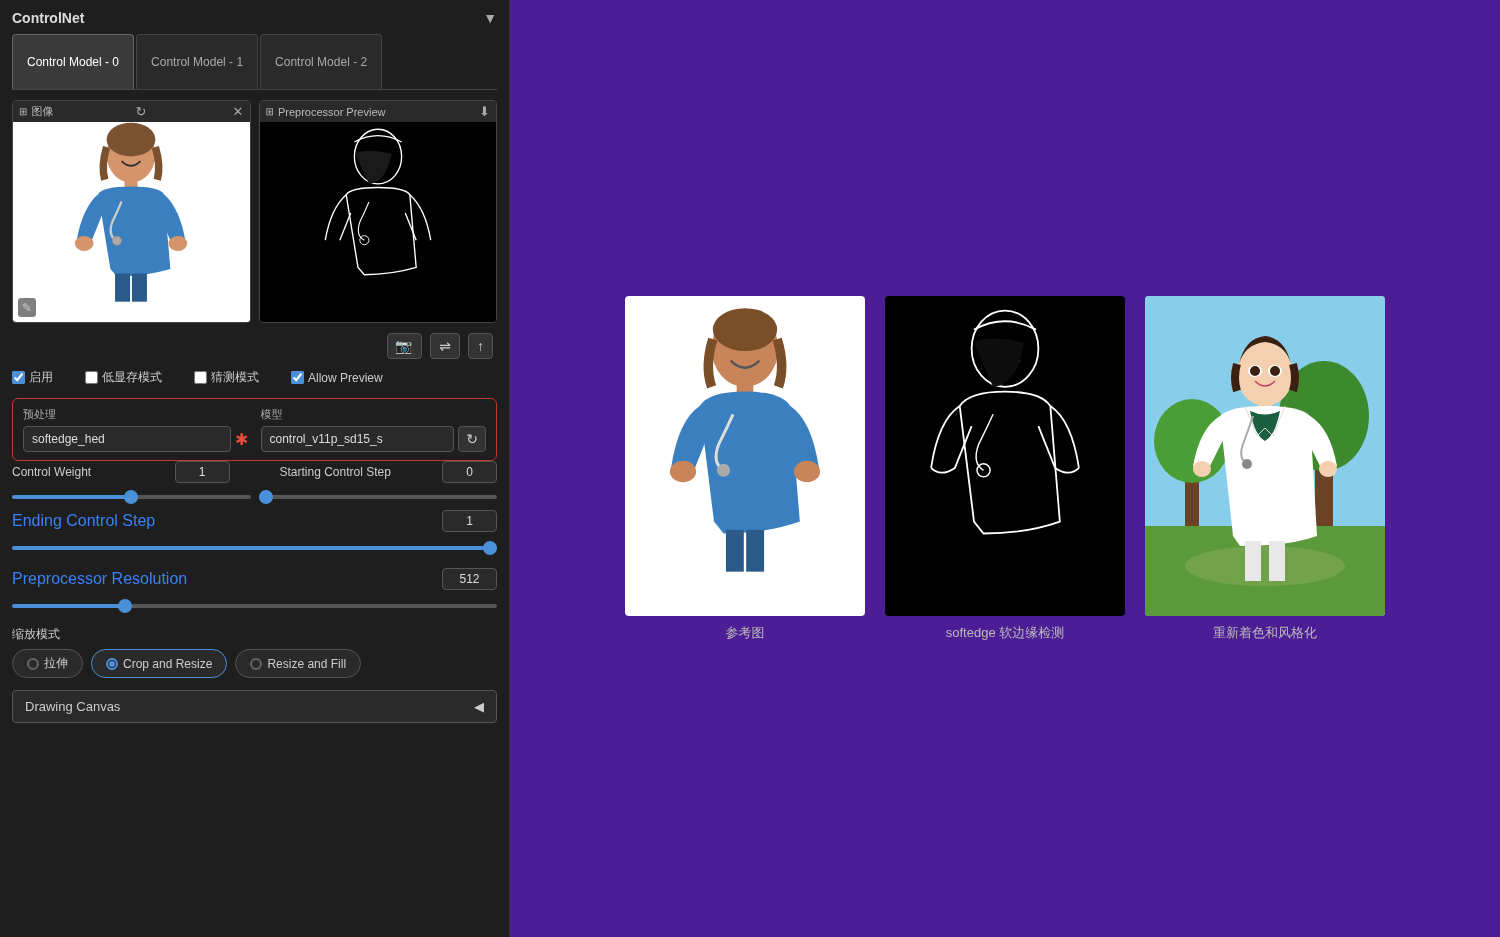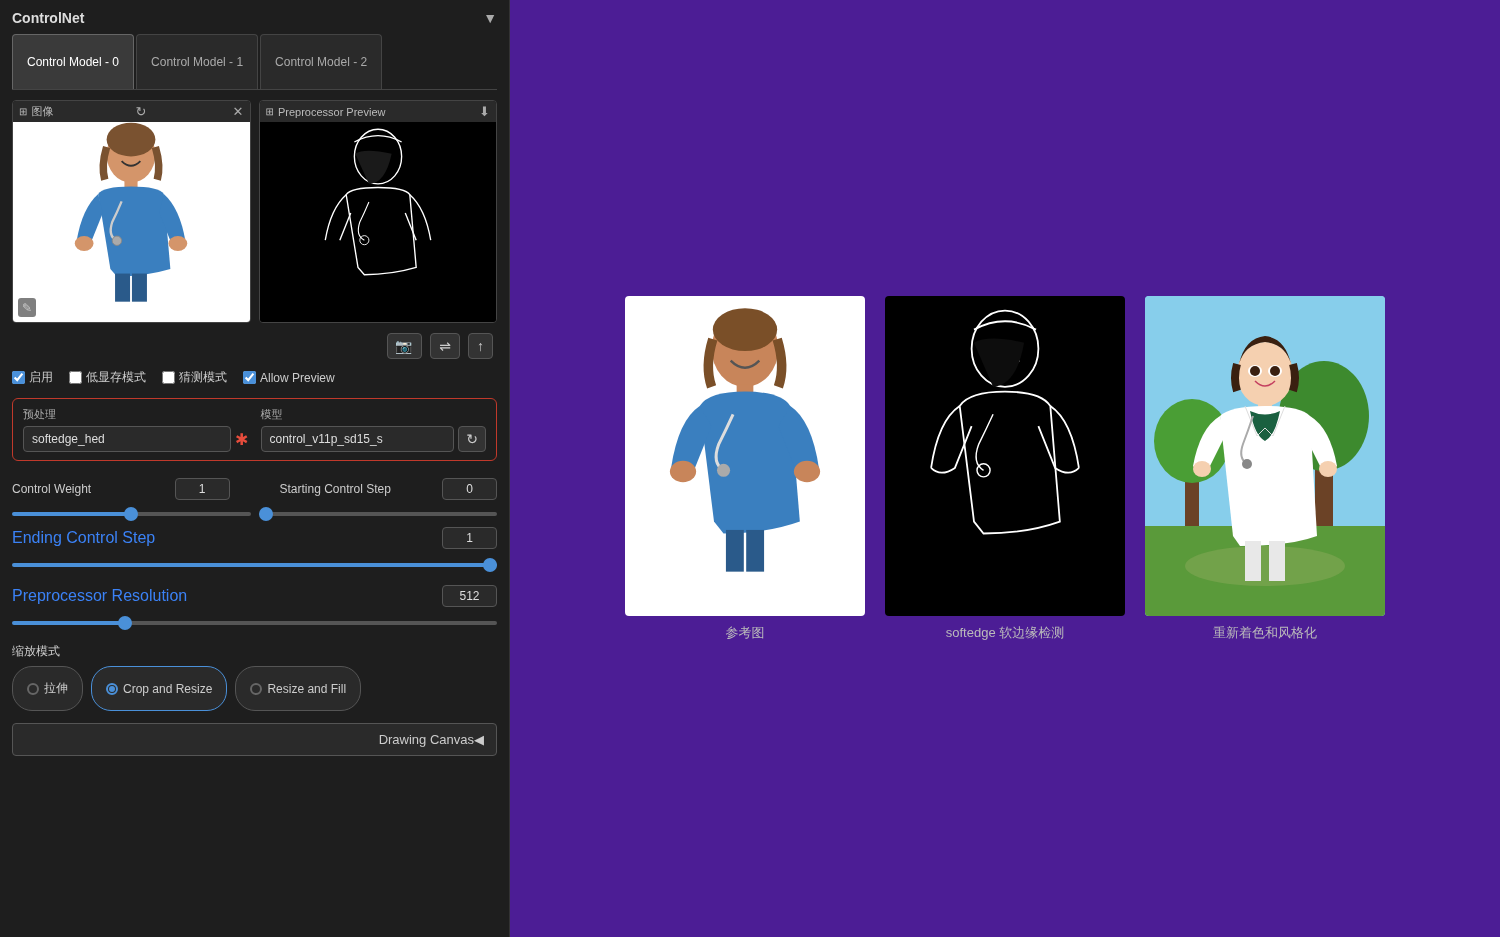--- a/index.html
+++ b/index.html
@@ -142,21 +142,21 @@
       color: #ccc;
       padding: 4px 8px;
       cursor: pointer;
       font-size: 14px;
     }
 
     
     .checkbox-row {
       display: flex;
       align-items: center;
-      gap: 16px;
+      gap: 32px;
       margin-bottom: 12px;
       flex-wrap: wrap;
     }
 
     .checkbox-item {
       display: flex;
       align-items: center;
       gap: 4px;
       cursor: pointer;
     }
@@ -169,21 +169,21 @@
     .checkbox-label {
       color: #ccc;
       font-size: 12px;
     }
 
     
     .preproc-section {
       border: 1.5px solid #c0392b;
       border-radius: 6px;
       padding: 8px 10px;
-      margin-bottom: 17px;
+      margin-bottom: 0;
     }
 
     .preproc-row {
       display: flex;
       gap: 12px;
     }
 
     .preproc-col {
       flex: 1;
     }
@@ -291,21 +291,21 @@
 
     .scale-buttons {
       display: flex;
       gap: 8px;
     }
 
     .scale-btn {
       display: flex;
       align-items: center;
       gap: 5px;
-      padding: 13px 14px;
+      padding: 5px 14px;
       border-radius: 20px;
       border: 1px solid #555;
       cursor: pointer;
       font-size: 12px;
       color: #ccc;
       background: #2a2a2a;
     }
 
     .scale-btn.active {
       background: #2a2a2a;
@@ -331,21 +331,21 @@
     }
 
     .radio-dot.empty {
       border-color: #666;
     }
 
     
     .drawing-canvas {
       display: flex;
       align-items: center;
-      justify-content: flex-end;
+      justify-content: space-between;
       background: #2a2a2a;
       border: 1px solid #555;
       border-radius: 4px;
       padding: 8px 12px;
       cursor: pointer;
     }
 
     .drawing-label {
       font-size: 13px;
       color: #ccc;

